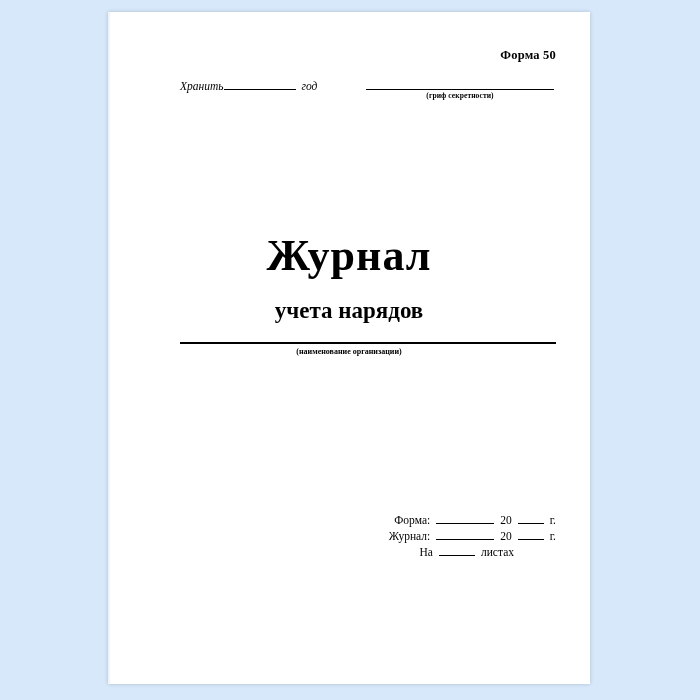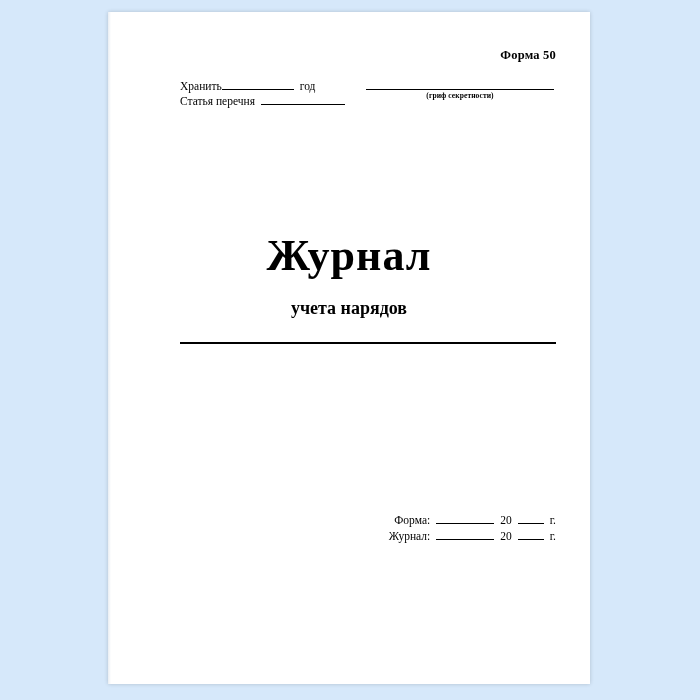--- a/index.html
+++ b/index.html
@@ -51,20 +51,21 @@
     position: absolute;
     left: 72px;
     top: 66px;
     font-size: 11.5px;
     line-height: 15px;
     white-space: nowrap;
   }
   .store-row {
     display: block;
     height: 15px;
+    font-style: italic;
   }
   .rule {
     display: inline-block;
     border-bottom: 1px solid #000;
     height: 11px;
     vertical-align: baseline;
   }
   .w-keep { width: 72px; }
   .w-do   { width: 86px; }
   .w-art  { width: 84px; }
@@ -109,21 +110,21 @@
     font-size: 44px;
     font-weight: bold;
     letter-spacing: 1px;
   }
   .subtitle {
     position: absolute;
     left: 0;
     right: 0;
     top: 286px;
     text-align: center;
-    font-size: 18px;
+    font-size: 23px;
     font-weight: bold;
   }
 
   
   .org-rule {
     position: absolute;
     left: 72px;
     right: 34px;
     top: 330px;
     border-bottom: 2px solid #000;
@@ -159,38 +160,39 @@
 
 <div id="stage">
   <div id="page">
 
     <div class="form-no">Форма 50</div>
 
     <div class="store-block">
       <span class="store-row">
         <span class="lbl-keep">Хранить</span><span class="rule w-keep"></span><span class="gap"></span><span>год</span>
       </span>
-      <span class="store-row">
-        <span>Статья перечня</span><span class="gap"></span><span class="rule w-art"></span>
-      </span>
     </div>
 
     <div class="secret-block">
       <div class="secret-line"></div>
       <div class="secret-cap">(гриф секретности)</div>
     </div>
 
     <div class="title">Журнал</div>
     <div class="subtitle">учета нарядов</div>
 
     <div class="org-rule"></div>
+    <div class="org-cap">(наименование организации)</div>
 
     <div class="bottom-block">
       <span class="b-row">
         <span>Форма:</span><span class="gap"></span><span class="bu-long"></span><span class="gap"></span><span>20</span><span class="gap"></span><span class="bu-short"></span><span class="gap"></span><span>г.</span>
       </span>
       <span class="b-row">
         <span>Журнал:</span><span class="gap"></span><span class="bu-long"></span><span class="gap"></span><span>20</span><span class="gap"></span><span class="bu-short"></span><span class="gap"></span><span>г.</span>
       </span>
+      <span class="b-row b-last">
+        <span>На</span><span class="gap"></span><span class="bu-sheets"></span><span class="gap"></span><span>листах</span>
+      </span>
     </div>
 
   </div>
 </div>
 
 </body></html>

